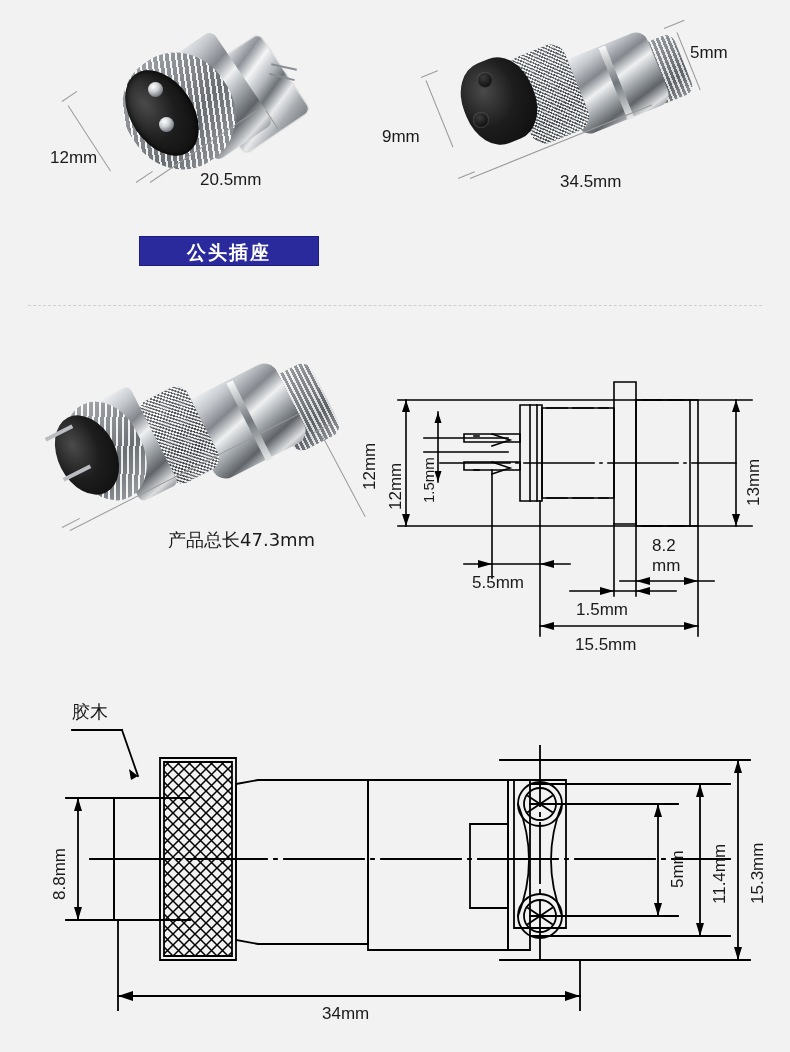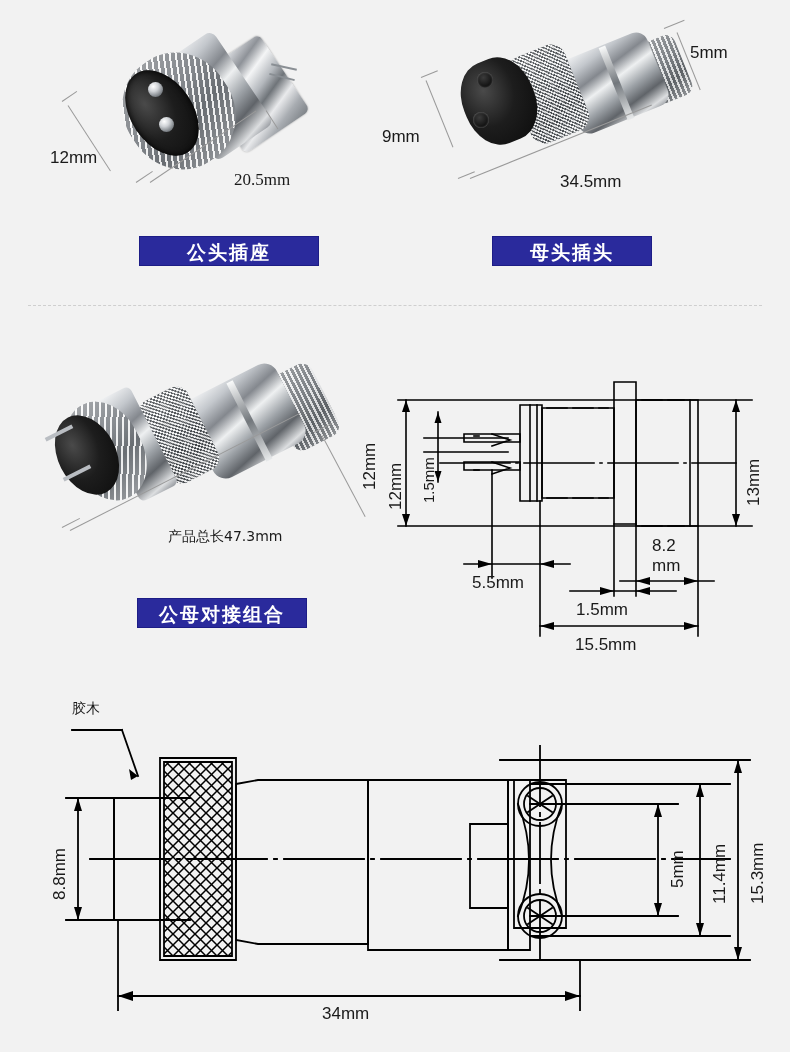--- a/index.html
+++ b/index.html
@@ -35,21 +35,21 @@
 
   
   .dim{
     position:absolute;
     font-size:17px;
     color:#1a1a1a;
     white-space:nowrap;
     font-family:"Liberation Sans","DejaVu Sans",sans-serif;
   }
   .dim.sm{ font-size:15px; }
-  .dim.cn{ font-family:"DejaVu Sans","Liberation Sans",sans-serif; font-size:14px; }
+  .dim.cn{ font-family:"DejaVu Sans","Liberation Sans",sans-serif; font-size:18px; }
   .rot90{ transform:rotate(-90deg); transform-origin:left top; }
 
   
   .lead{ position:absolute; background:#9a9a9a; height:1px; transform-origin:left center;}
 
   
   .sep{
     position:absolute; left:28px; right:28px; top:305px;
     border-top:1px dashed #cfcfcf; height:0;
   }
@@ -116,21 +116,21 @@
     <div class="abs" style="left:174px;top:54px;width:26px;height:2px;background:#8a8f94;transform:rotate(14deg);"></div>
   </div>
 
   <div class="lead" style="left:68px;top:105px;width:78px;transform:rotate(57deg);"></div>
   <div class="lead" style="left:150px;top:182px;width:128px;transform:rotate(-34deg);"></div>
   <div class="lead" style="left:62px;top:101px;width:18px;transform:rotate(-34deg);"></div>
   <div class="lead" style="left:136px;top:182px;width:20px;transform:rotate(-34deg);"></div>
   <div class="lead" style="left:266px;top:110px;width:22px;transform:rotate(57deg);"></div>
 
   <div class="dim" style="left:50px;top:148px;">12mm</div>
-  <div class="dim" style="left:234px;top:170px;font-family:Liberation Serif, serif;">20.5mm</div>
+  <div class="dim" style="left:200px;top:170px;">20.5mm</div>
 
   <div class="chip" style="left:139px;top:236px;width:180px;">公头插座</div>
 
   <div class="photo" style="left:455px;top:20px;width:250px;height:165px;">
 
     <div class="abs metal" style="left:186px;top:18px;width:44px;height:64px;transform:rotate(-22deg);
                 border-radius:10px;
                 background-image:repeating-linear-gradient(90deg,rgba(255,255,255,.7) 0 2px,rgba(80,84,88,.5) 2px 5px),
                   linear-gradient(155deg,#f2f3f4,#a8acb1 45%,#6b7075 70%,#dfe1e3);"></div>
 
@@ -153,21 +153,20 @@
   <div class="lead" style="left:470px;top:178px;width:196px;transform:rotate(-22deg);"></div>
   <div class="lead" style="left:677px;top:32px;width:62px;transform:rotate(68deg);"></div>
   <div class="lead" style="left:421px;top:77px;width:18px;transform:rotate(-22deg);"></div>
   <div class="lead" style="left:458px;top:178px;width:18px;transform:rotate(-22deg);"></div>
   <div class="lead" style="left:664px;top:28px;width:22px;transform:rotate(-22deg);"></div>
 
   <div class="dim" style="left:382px;top:127px;">9mm</div>
   <div class="dim" style="left:560px;top:172px;">34.5mm</div>
   <div class="dim" style="left:690px;top:43px;">5mm</div>
 
-  <div class="chip" style="left:492px;top:236px;width:160px;">母头插头</div>
 
   <div class="sep"></div>
 
   <div class="photo" style="left:48px;top:355px;width:320px;height:190px;">
 
     <div class="abs metal" style="left:228px;top:12px;width:52px;height:80px;transform:rotate(-27deg);
                 border-radius:12px;
                 background-image:repeating-linear-gradient(90deg,rgba(255,255,255,.7) 0 2px,rgba(80,84,88,.5) 2px 5px),
                   linear-gradient(155deg,#f2f3f4,#a8acb1 45%,#6b7075 70%,#dfe1e3);"></div>
 
@@ -194,21 +193,20 @@
   </div>
 
   <div class="lead" style="left:70px;top:530px;width:258px;transform:rotate(-27deg);"></div>
   <div class="lead" style="left:322px;top:435px;width:92px;transform:rotate(62deg);"></div>
   <div class="lead" style="left:62px;top:527px;width:20px;transform:rotate(-27deg);"></div>
   <div class="lead" style="left:314px;top:432px;width:20px;transform:rotate(-27deg);"></div>
 
   <div class="dim cn" style="left:168px;top:528px;">产品总长47.3mm</div>
   <div class="dim rot90" style="left:360px;top:490px;">12mm</div>
 
-  <div class="chip" style="left:137px;top:598px;width:170px;">公母对接组合</div>
 
   <div class="tdraw" style="left:380px;top:378px;width:400px;height:290px;">
     <svg width="400" height="290" viewBox="0 0 400 290">
       <g stroke="#000" fill="none" stroke-width="1.6" stroke-linecap="square">
 
         <line x1="18" y1="22" x2="372" y2="22"></line>
         <line x1="18" y1="148" x2="372" y2="148"></line>
 
         <line x1="26" y1="22" x2="26" y2="148"></line>
         <path d="M26 22 l-4 12 h8 z" fill="#000" stroke="none"></path>

